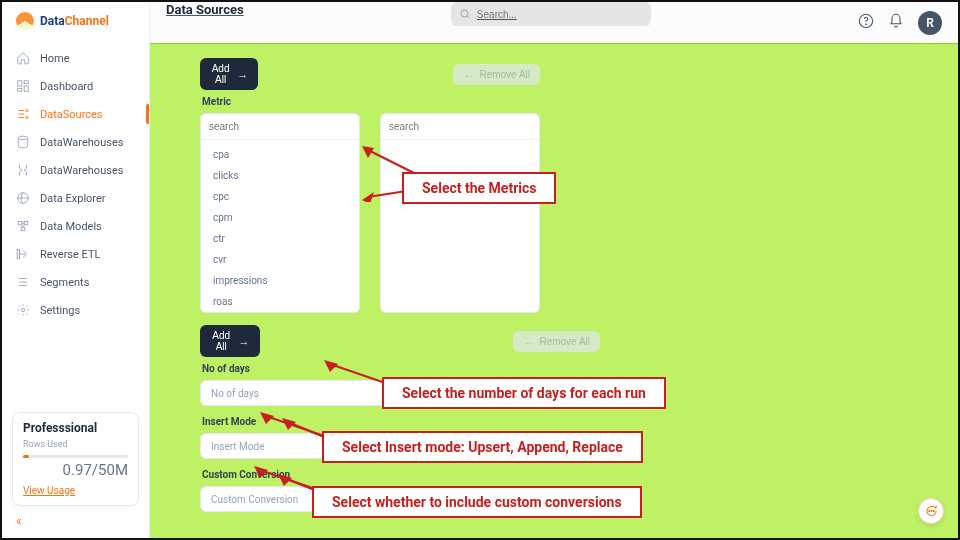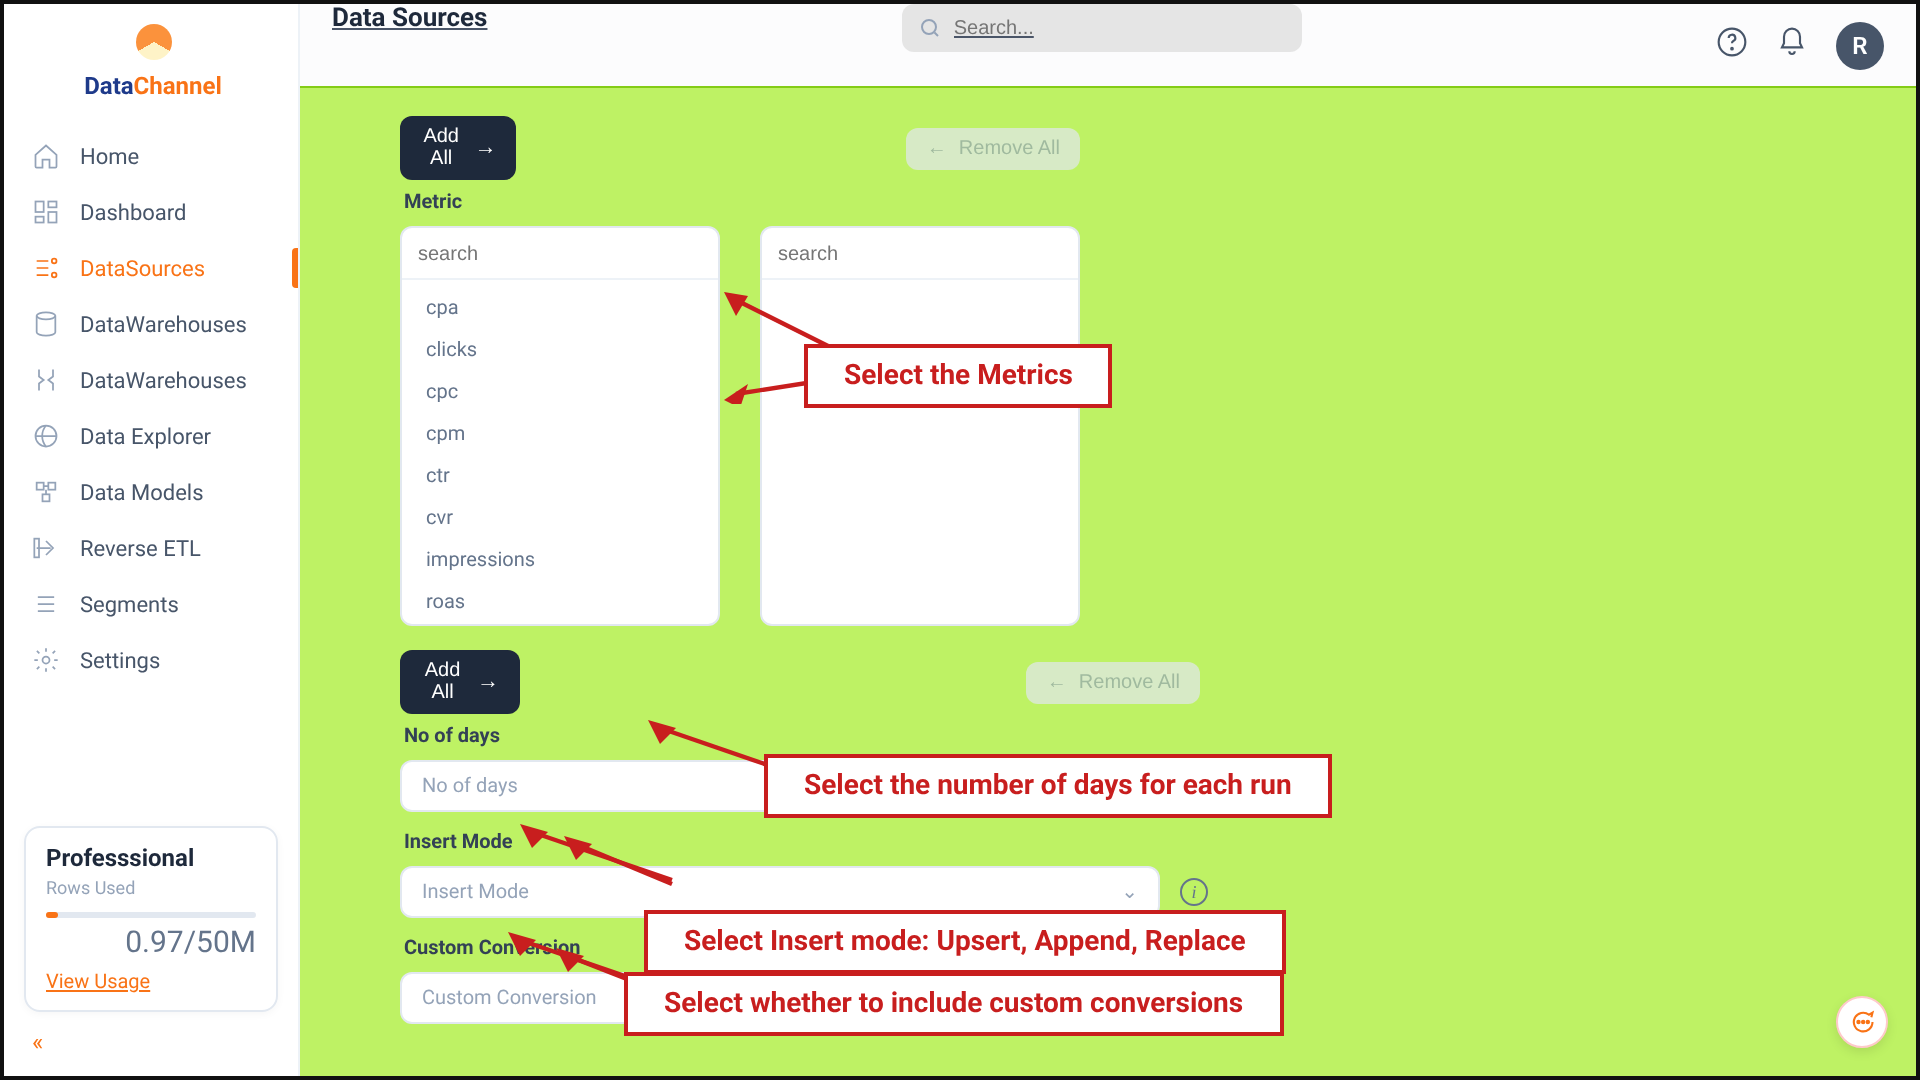--- a/index.html
+++ b/index.html
@@ -1,21 +1,21 @@
 <!DOCTYPE html>
 <html><head>
 <meta charset="utf-8">
 <style>
   * { box-sizing: border-box; margin: 0; padding: 0; }
   body { font-family: -apple-system, Segoe UI, Roboto, sans-serif; font-size: 11px; color: #4a5568; background:#fff; }
   .frame { border: 2px solid #111; width: 960px; height: 540px; position: relative; overflow: hidden; }
 
   
   .sidebar { position:absolute; left:0; top:0; bottom:0; width:148px; background:#fff; border-right:1px solid #edf2f7; padding:10px 0 6px 0; display:flex; flex-direction:column; }
-  .logo { display:flex; align-items:center; gap:6px; padding:0 12px 10px 14px;flex-direction:column; }
+  .logo { display:flex; align-items:center; gap:6px; padding:0 12px 10px 14px; }
   .logo-ball { width:18px; height:18px; border-radius:50%; background: conic-gradient(#fb923c 0 120deg,#fef3c7 120deg 240deg,#fb923c 240deg 360deg); position:relative; }
   .logo-text { font-weight:700; font-size:12px; color:#1e3a8a; }
   .logo-text .orange { color:#f97316; }
   .nav { padding:4px 0; flex:1; }
   .nav-item { display:flex; align-items:center; gap:10px; padding:7px 14px; font-size:11px; color:#475569; cursor:pointer; position:relative; }
   .nav-item.active { color:#f97316; }
   .nav-item.active::after { content:""; position:absolute; right:0; top:4px; bottom:4px; width:3px; background:#f97316; border-radius:2px 0 0 2px; }
   .nav-icon { width:14px; height:14px; display:inline-flex; align-items:center; justify-content:center; color:#94a3b8; }
   .nav-item.active .nav-icon{ color:#f97316;}
   .nav-icon svg{width:14px;height:14px;stroke:currentColor;fill:none;stroke-width:1.5;}
@@ -290,21 +290,21 @@
       <line x1="72" y1="45" x2="8" y2="55"></line>
       <polygon points="2,58 14,50 10,62"></polygon>
     </svg>
 
 <div class="callout" style="left:380px; top:375px;">Select the number of days for each run</div>
 <svg class="pointer" style="left:320px; top:356px;" width="80" height="34">
       <line x1="72" y1="28" x2="8" y2="6"></line>
       <polygon points="2,2 16,6 8,14"></polygon>
     </svg>
 
-<div class="callout" style="left:320px; top:429px;margin-top:24px;">Select Insert mode: Upsert, Append, Replace</div>
+<div class="callout" style="left:320px; top:429px;">Select Insert mode: Upsert, Append, Replace</div>
 <svg class="pointer" style="left:256px; top:408px;" width="84" height="36">
       <line x1="78" y1="30" x2="8" y2="6"></line>
       <polygon points="2,2 16,6 8,14"></polygon>
       <line x1="78" y1="32" x2="30" y2="12"></line>
       <polygon points="24,8 38,12 30,20"></polygon>
     </svg>
 
 <div class="callout" style="left:310px; top:484px;">Select whether to include custom conversions</div>
 <svg class="pointer" style="left:250px; top:462px;" width="84" height="36">
       <line x1="78" y1="30" x2="8" y2="6"></line>

